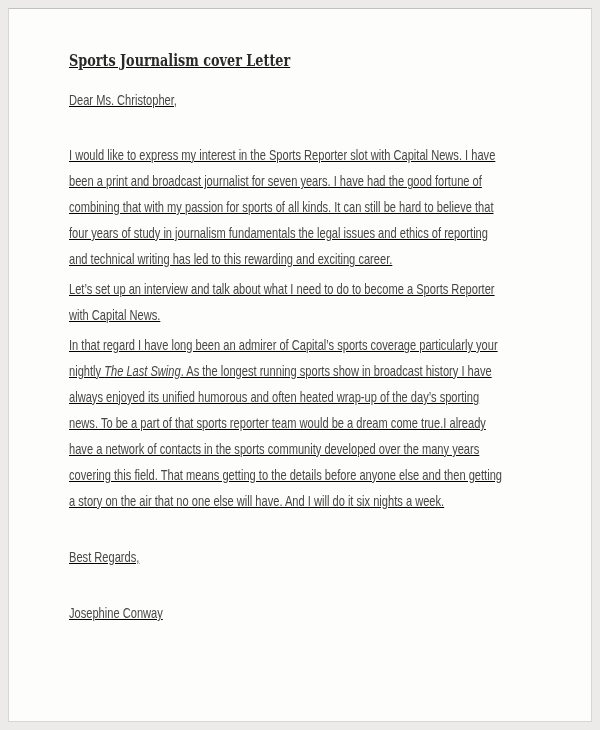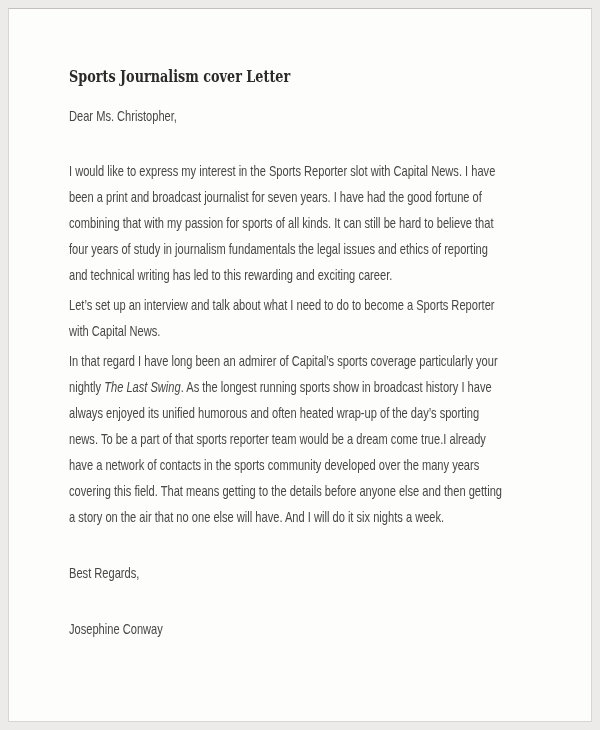--- a/index.html
+++ b/index.html
@@ -17,21 +17,22 @@
     top: 8px;
     right: 8px;
     bottom: 8px;
     background: #fdfdfc;
     border: 1px solid #d8d5d2;
     border-top-color: #c2bfbc;
     box-sizing: border-box;
     overflow: hidden;
   }
   .content {
-    padding: 60px 40px 0 60px;
+    padding: 44px 40px 0 60px;
+    text-decoration: underline;
   }
   .letter-title {
     margin: 0;
     font-family: "DejaVu Serif", "Liberation Serif", serif;
     font-weight: bold;
     font-size: 16px;
     line-height: 16px;
     color: #2b2a29;
     white-space: nowrap;
     transform: scaleX(0.80);

